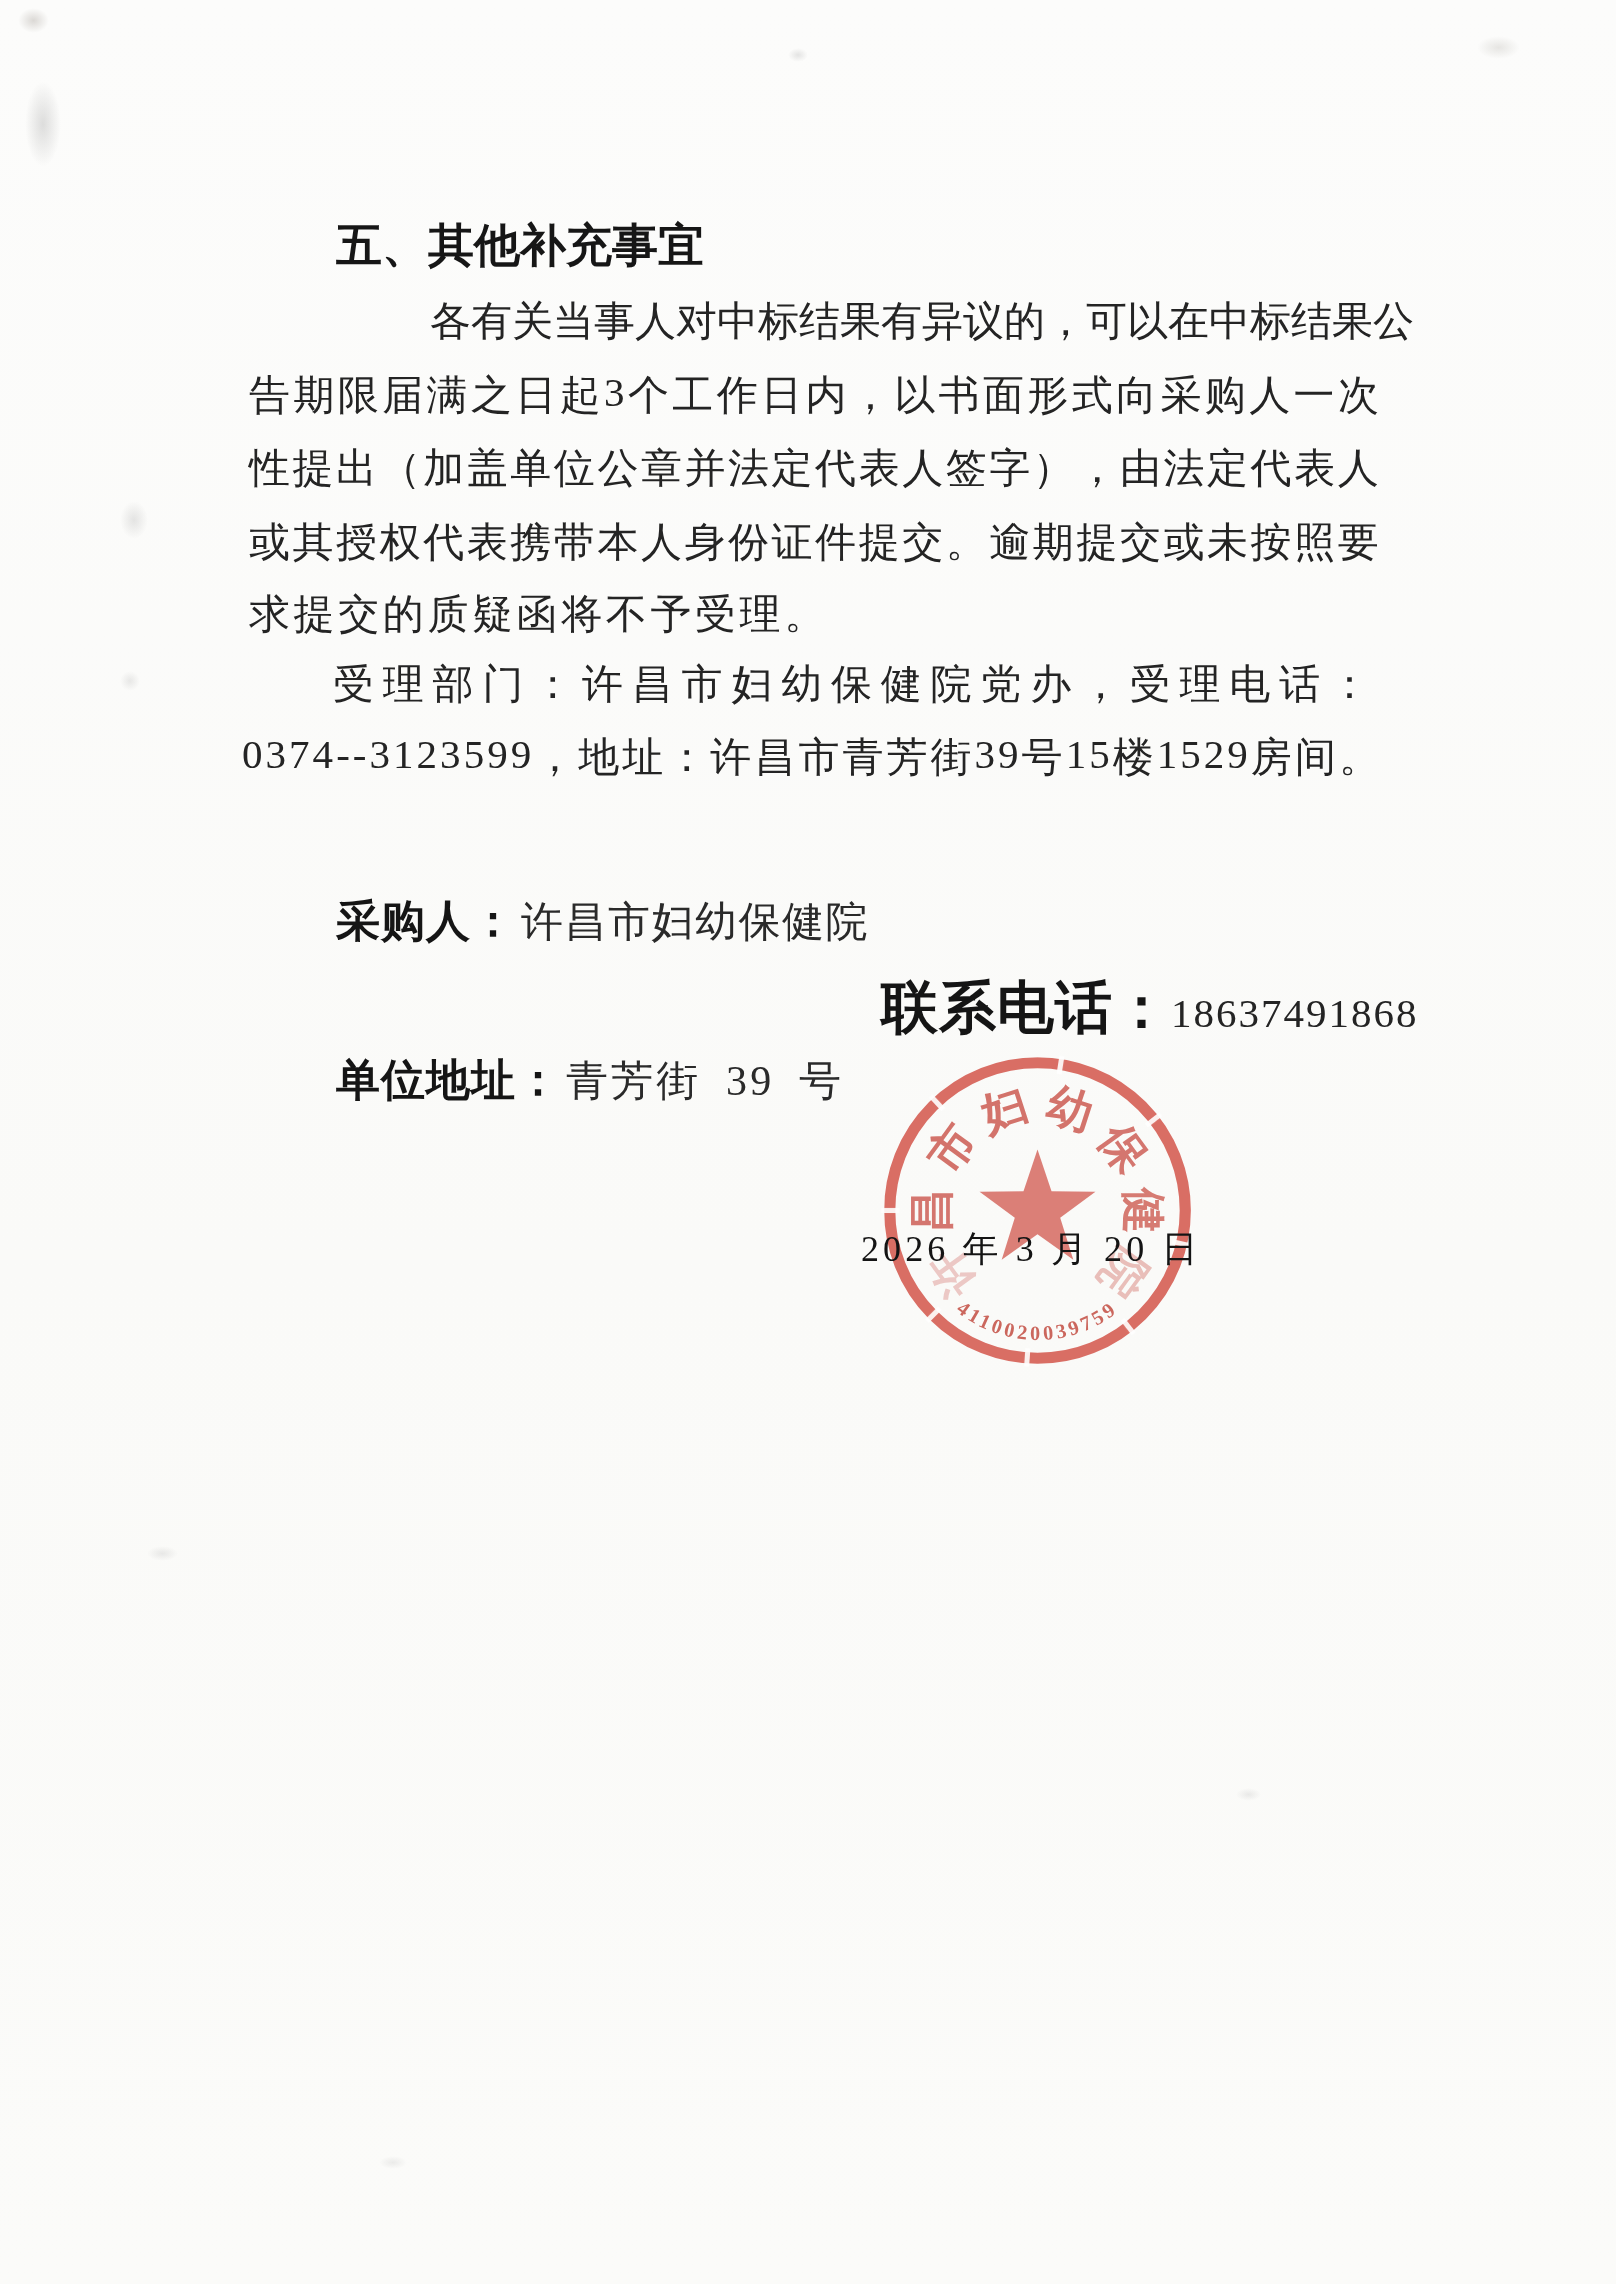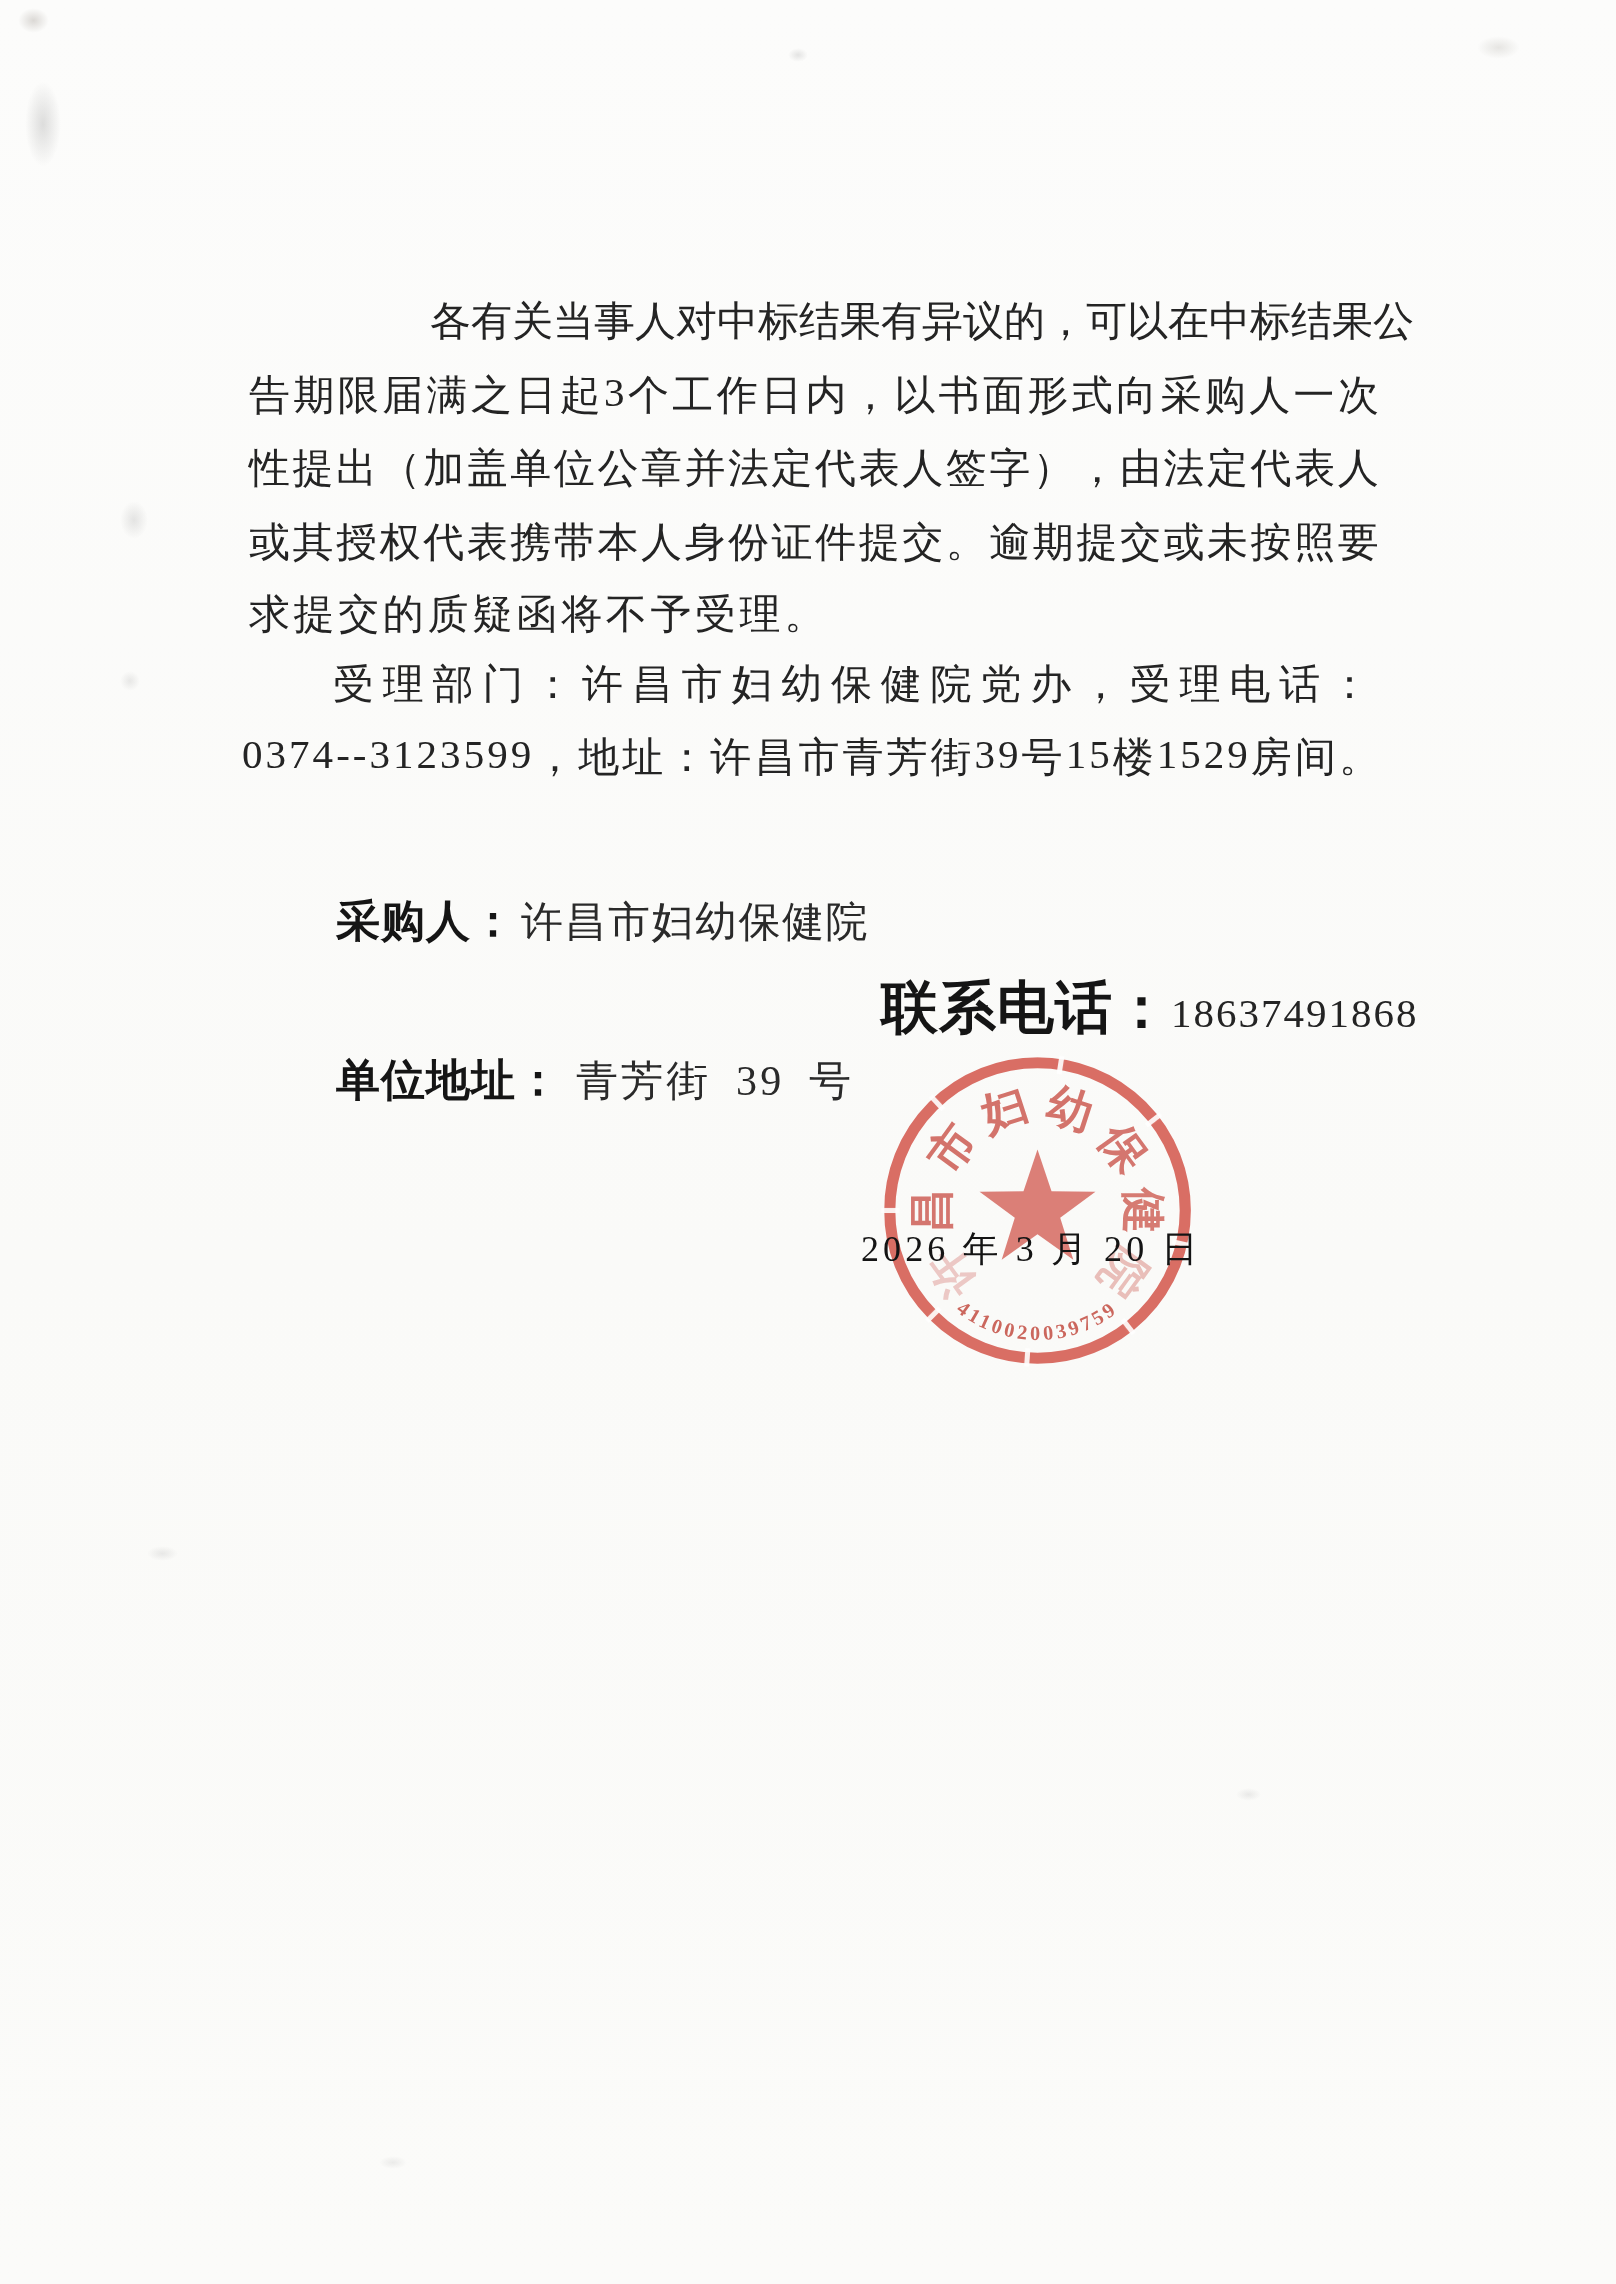--- a/index.html
+++ b/index.html
@@ -33,20 +33,21 @@
     font-family:"Liberation Serif",serif;white-space:nowrap;
   }
   .seal{position:absolute;left:875px;top:1048px;z-index:3;}
   .speck{position:absolute;border-radius:50%;pointer-events:none;}
 </style>
 </head>
 <body>
 
 <div class="page">
 
+  <div class="line sec-head" style="left:336px;top:215px;">五、其他补充事宜</div>
 
   <div class="line just" style="left:430px;top:294px;width:950px;">
       <span>各</span>
       <span>有</span>
       <span>关</span>
       <span>当</span>
       <span>事</span>
       <span>人</span>
       <span>对</span>
       <span>中</span>
@@ -218,21 +219,21 @@
 
   <div class="line" style="left:336px;top:892px;">
     <span class="lbl">采购人：</span><span class="val">许昌市妇幼保健院</span>
   </div>
 
   <div class="line" style="left:881px;top:970px;">
     <span class="lbl" style="font-size:57px;">联系电话：</span><span class="phone-digits">18637491868</span>
   </div>
 
   <div class="line" style="left:336px;top:1051px;">
-    <span class="lbl">单位地址：</span><span class="val addr-val" style="margin-left:15px;">青芳街 39 号</span>
+    <span class="lbl">单位地址：</span><span class="val addr-val" style="margin-left:5px;">青芳街 39 号</span>
   </div>
 
   <svg class="seal" width="325" height="325" viewBox="0 0 640 640">
     <g opacity="0.87">
       <circle cx="320" cy="320" r="291" fill="none" stroke="#d4584e" stroke-width="22"></circle>
       <polygon points="320,200 347.6,282 434.1,282.9 364.7,334.5 390.5,417.1 320,367 249.5,417.1 275.3,334.5 205.9,282.9 292.4,282" fill="#d0544a" opacity="0.85"></polygon>
       <g font-family="Liberation Serif, serif" font-size="90" font-weight="700" fill="#c94e44" text-anchor="middle">
         <text transform="rotate(-126 320 320)" x="320" y="142" opacity="0.33">许</text>
         <text transform="rotate(-90 320 320)" x="320" y="142" opacity="0.88">昌</text>
         <text transform="rotate(-54 320 320)" x="320" y="142" opacity="0.9">市</text>

